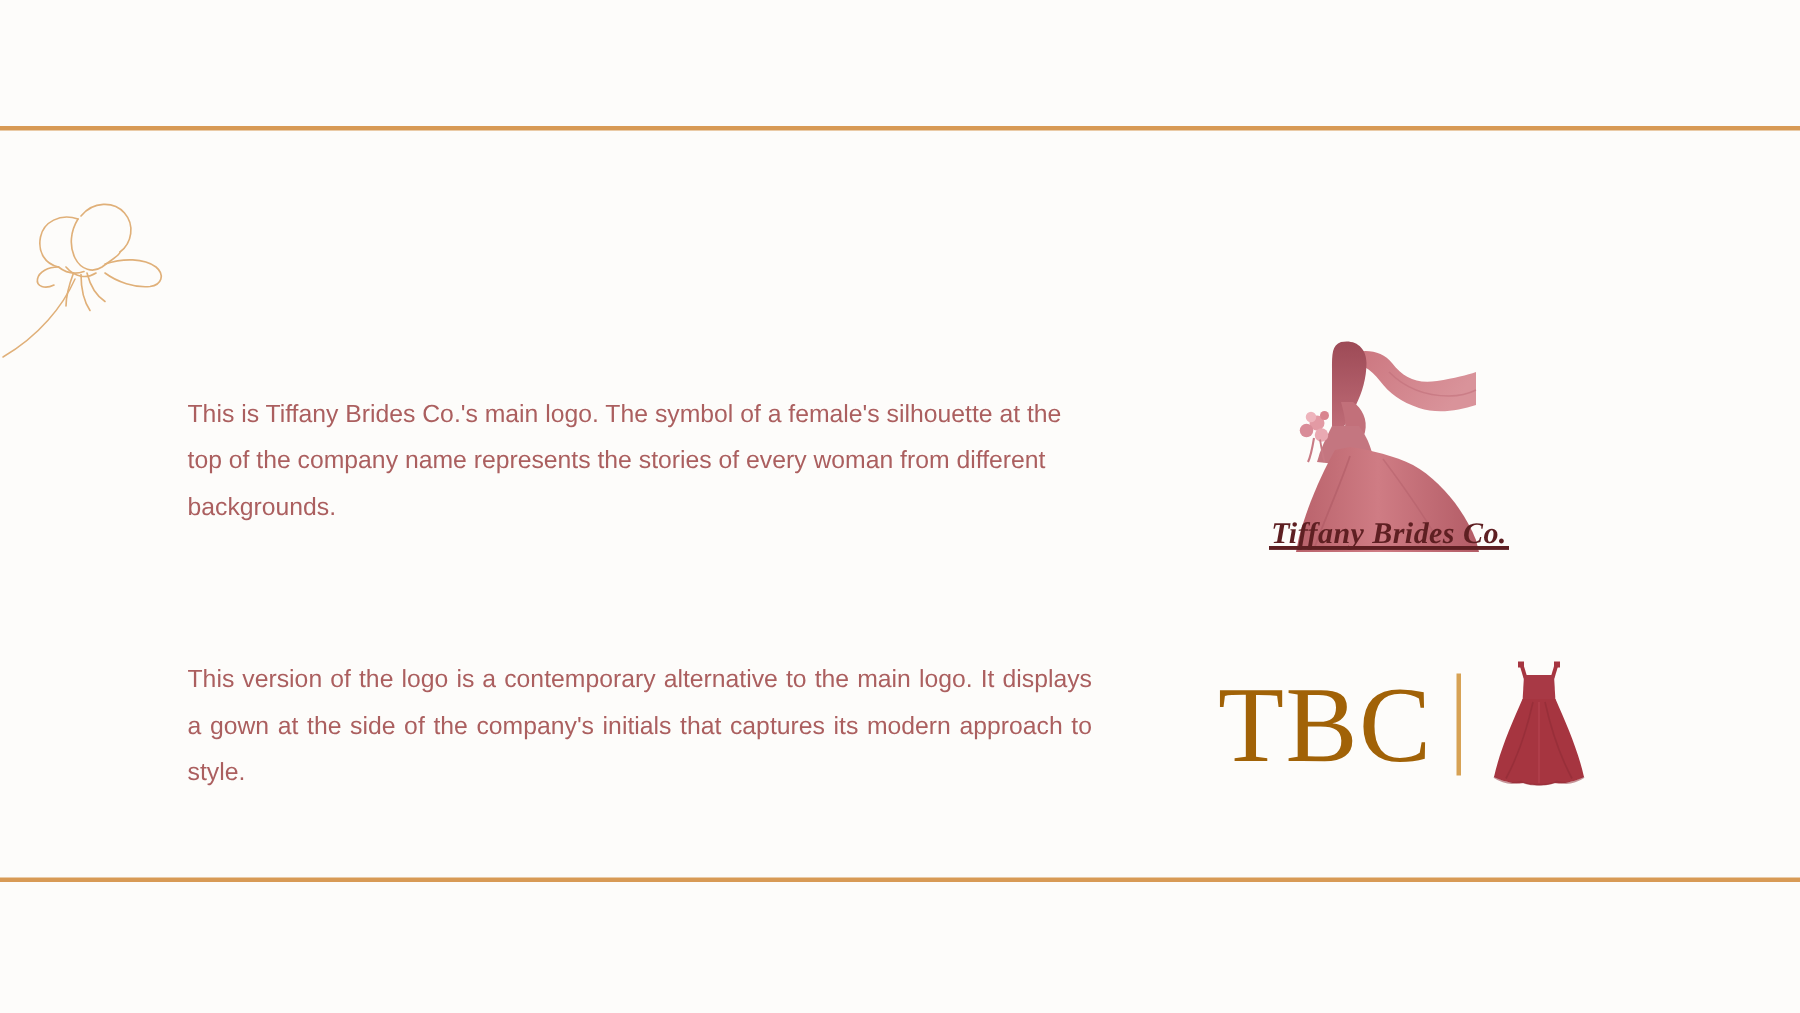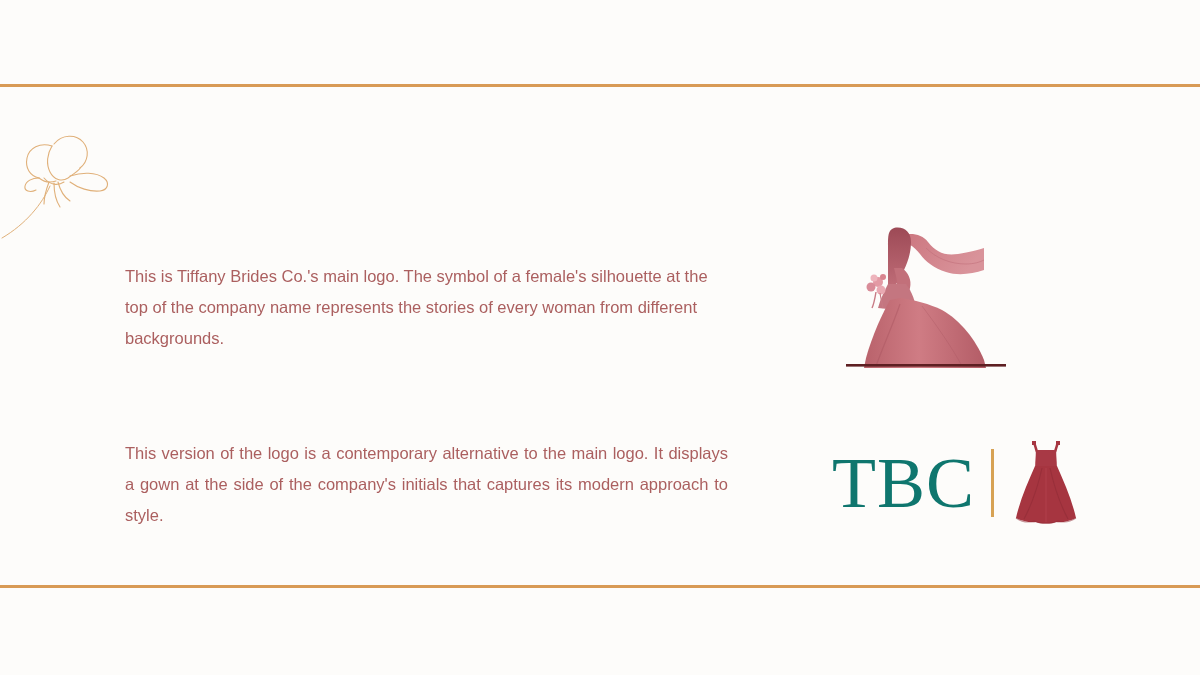--- a/index.html
+++ b/index.html
@@ -84,24 +84,23 @@
     top: 437px;
     width: 250px;
     height: 92px;
     display: flex;
     align-items: center;
   }
   .tbc-mark {
     font-family: "Liberation Serif", "DejaVu Serif", serif;
     font-size: 72px;
     line-height: 1;
-    color: #0f766e;
+    color: #a16207;
     letter-spacing: 1px;
     margin-right: 16px;
-    margin-left: 20px;
   }
   .tbc-divider {
     width: 3px;
     height: 68px;
     background: #d7a254;
     margin-right: 18px;
     flex: 0 0 auto;
   }
   .gown-mark {
     width: 68px;
@@ -188,20 +187,23 @@
         <circle cx="33" cy="69" r="4.5" fill="#d98c98"></circle>
         <circle cx="43" cy="72" r="4.5" fill="#e9a9b2"></circle>
         <circle cx="36" cy="60" r="3.5" fill="#eeb4bc"></circle>
         <circle cx="45" cy="59" r="3" fill="#d9858f"></circle>
         <path d="M38 74 C37 80 36 86 34 90" stroke="#c87a84" stroke-width="1.4" fill="none"></path>
         <path d="M42 75 C43 81 44 86 45 90" stroke="#c87a84" stroke-width="1.2" fill="none"></path>
       </g>
 
       <rect x="8" y="146" width="160" height="2.6" fill="#5e1f22"></rect>
     </svg>
+    <div style="position:absolute; left:0; top:127px; width:176px; text-align:center;
+                font-family:'Liberation Serif','DejaVu Serif',serif; font-style:italic;
+                font-weight:bold; font-size:20px; letter-spacing:0.3px; color:#5e1f22;">Tiffany Brides Co.</div>
   </div>
 
   <div class="logo-alt">
     <div class="tbc-mark">TBC</div>
     <div class="tbc-divider"></div>
     <svg class="gown-mark" viewBox="0 0 68 90">
       <defs>
         <linearGradient id="dressGrad" x1="0" y1="0" x2="1" y2="0">
           <stop offset="0%" stop-color="#8e2c35"></stop>
           <stop offset="38%" stop-color="#b14450"></stop>

